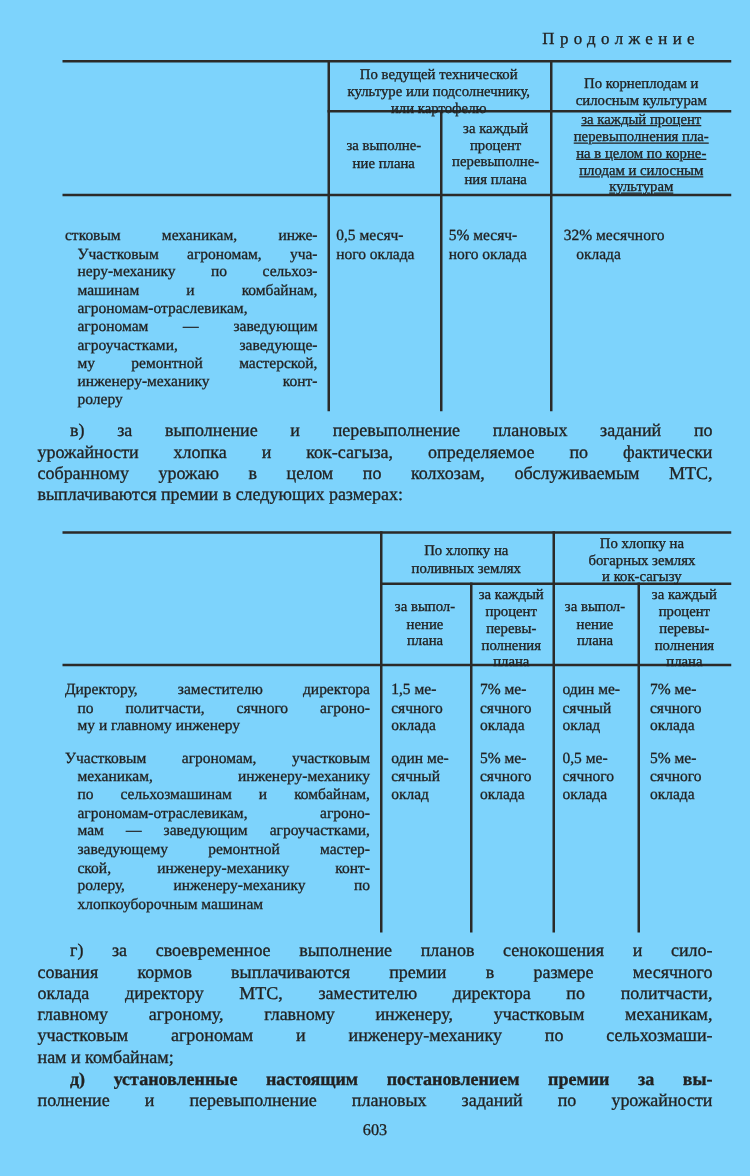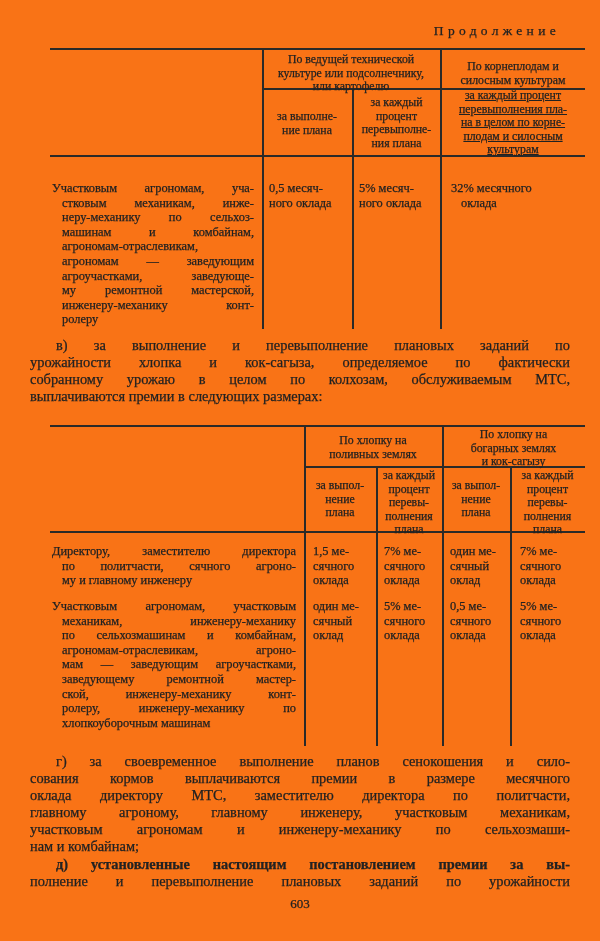--- a/index.html
+++ b/index.html
@@ -26,21 +26,21 @@
   .hang .line:not(:first-child) { padding-left:10px; }
   .val { padding-left:3px; }
   .para { position:absolute; font-size:14.4px; line-height:17.1px; }
   .para .line:first-child { text-indent:26px; }
   .pagenum { position:absolute; top:896px; left:0; width:100%;
              text-align:center; font-size:13px; }
 </style>
 </head>
 <body>
 
-<div class="page" style="background: #f97316; color: rgb(34, 34, 34);">
+<div class="page" style="background: #7dd3fc; color: rgb(34, 34, 34);">
 
   <div class="continuation">Продолжение</div>
 
   <div class="tbl" style="left:35px; top:48px; width:535px; height:281px;">
     <div class="rule" style="left:0;top:0;width:535px;height:2px;"></div>
     <div class="rule" style="left:212px;top:40px;width:323px;height:1.5px;"></div>
     <div class="rule" style="left:0;top:107px;width:535px;height:2px;"></div>
     <div class="rule" style="left:212px;top:0;width:1.5px;height:281px;"></div>
     <div class="rule" style="left:302px;top:40px;width:1.5px;height:241px;"></div>
     <div class="rule" style="left:390px;top:0;width:1.5px;height:281px;"></div>
@@ -66,22 +66,22 @@
       </div>
     <div class="cell hdr center" style="left:394px;top:41px;width:138px;text-decoration:underline;">
         <div class="line">за каждый процент</div>
         <div class="line">перевыполнения пла-</div>
         <div class="line">на в целом по корне-</div>
         <div class="line">плодам и силосным</div>
         <div class="line">культурам</div>
       </div>
 
     <div class="cell jst hang" style="left:2px;top:133px;width:202px;">
+        <div class="line">стковым механикам, инже-</div>
         <div class="line">Участковым агрономам, уча-</div>
-        <div class="line">стковым механикам, инже-</div>
         <div class="line">неру-механику по сельхоз-</div>
         <div class="line">машинам и комбайнам,</div>
         <div class="line">агрономам-отраслевикам,</div>
         <div class="line">агрономам — заведующим</div>
         <div class="line">агроучастками, заведующе-</div>
         <div class="line">му ремонтной мастерской,</div>
         <div class="line">инженеру-механику конт-</div>
         <div class="line">ролеру</div>
       </div>
     <div class="cell val" style="left:216px;top:133px;width:84px;">

